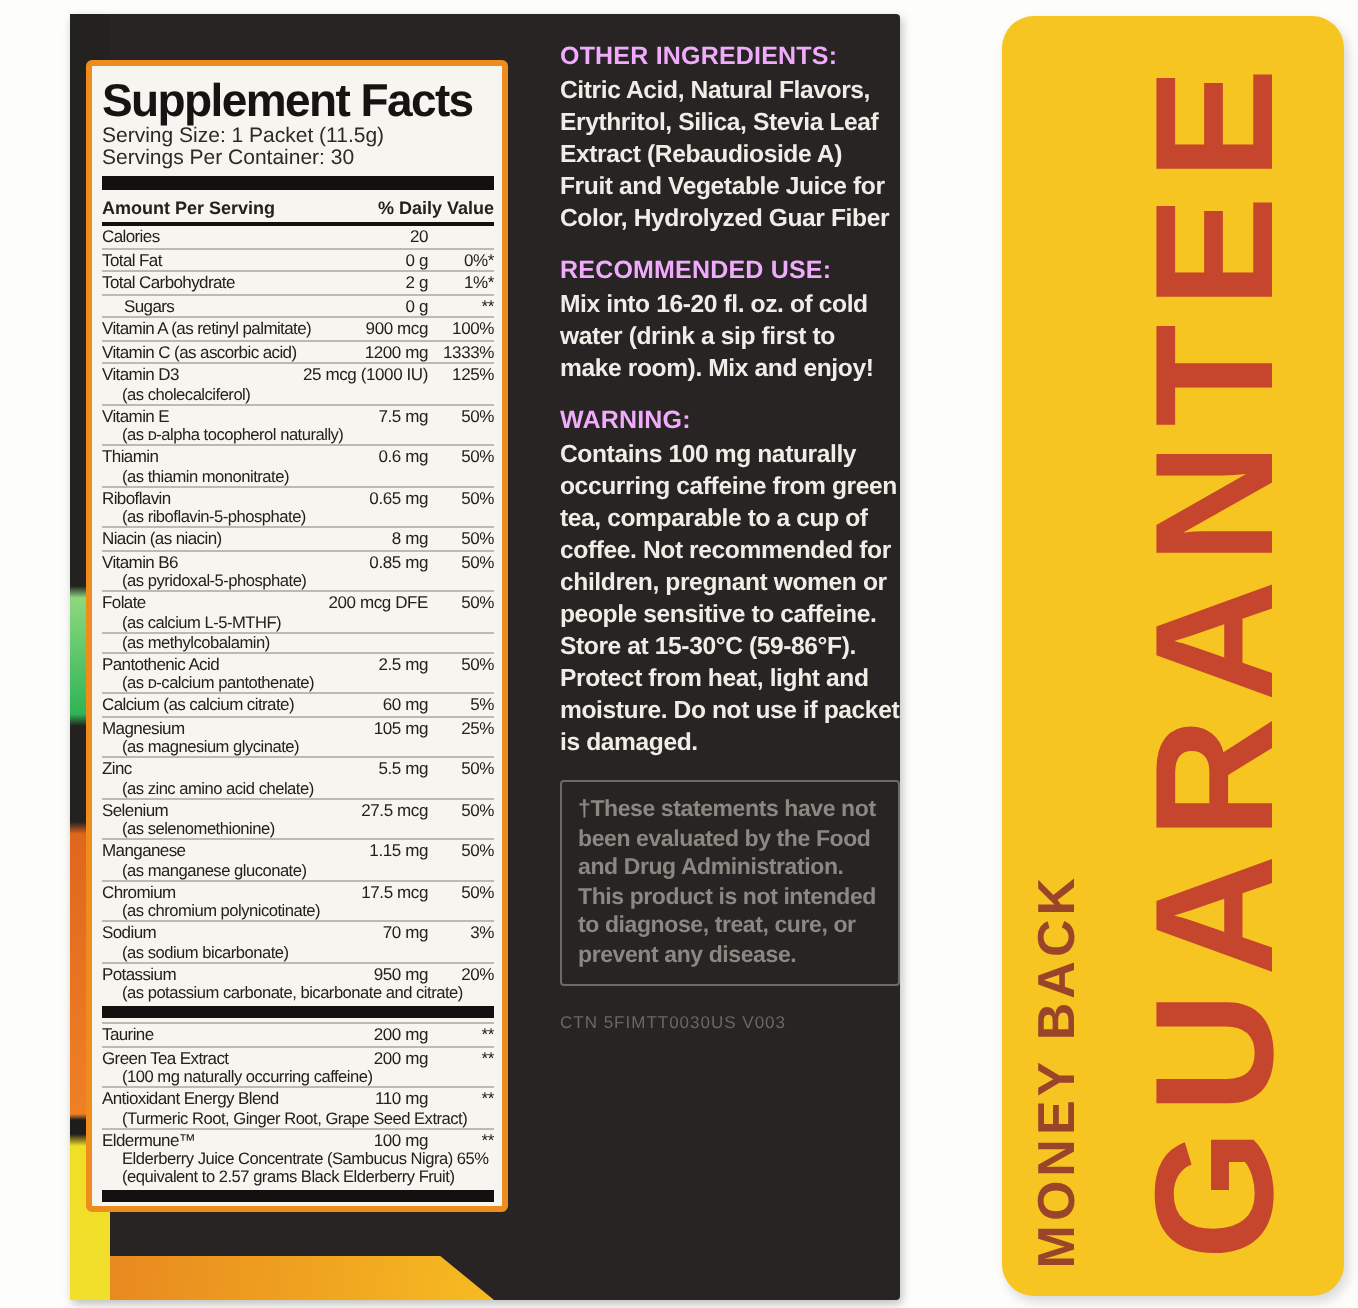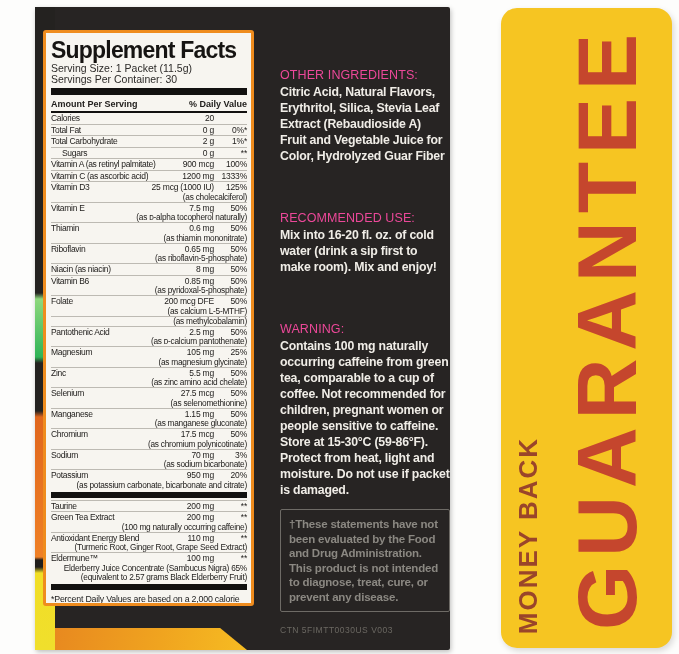--- a/index.html
+++ b/index.html
@@ -31,27 +31,27 @@
   .sf-bar2{height:6px;background:#121110;margin:2px 0 2px 0;}
   .sf-head{display:flex;justify-content:space-between;font-size:9px;font-weight:bold;
        padding:2px 0 2px 0;border-bottom:2px solid #121110;}
   .f-row{border-top:1px solid #bdbab3;padding:0;}
   .f-row:first-child{border-top:none;}
   .f-line{display:flex;align-items:baseline;font-size:8.5px;line-height:10.5px;}
   .r-name{flex:1 1 auto;letter-spacing:-0.3px;white-space:nowrap;overflow:hidden;}
   .r-name.ind{padding-left:11px;}
   .r-amt{flex:0 0 auto;text-align:center;padding-left:3px;letter-spacing:-0.2px;white-space:nowrap;}
   .r-dv{flex:0 0 33px;text-align:right;letter-spacing:-0.2px;white-space:nowrap;}
-  .f-sub{font-size:8.3px;line-height:9px;padding-left:10px;letter-spacing:-0.25px;white-space:nowrap;overflow:hidden;text-align:right;}
+  .f-sub{font-size:8.3px;line-height:9px;padding-left:10px;letter-spacing:-0.25px;white-space:nowrap;overflow:hidden;}
   .sf-foot{font-size:8.8px;line-height:10.5px;letter-spacing:-0.2px;padding-top:2px;color:#222;}
 
   
   .rcol{position:absolute;left:245px;top:14px;width:170px;color:#efece6;}
   .sec{margin-bottom:11px;}
-  .sec-h{color:#ec4899;font-weight:normal;font-size:12.5px;letter-spacing:.1px;margin-bottom:2px;margin-top:47px;}
+  .sec-h{color:#f0abfc;font-weight:bold;font-size:12.5px;letter-spacing:.1px;margin-bottom:2px;}
   .sec-b{font-size:12.3px;font-weight:bold;line-height:16px;letter-spacing:-0.2px;color:#f0ede7;}
   .disc{border:1px solid #6e6b66;border-radius:2px;margin-top:4px;padding:7px 8px;
         color:#8b8882;font-size:11.5px;font-weight:bold;line-height:14.5px;letter-spacing:-0.2px;}
   .ctn{margin-top:13px;font-size:8.5px;color:#6b6862;letter-spacing:.5px;}
 
   
   .banner{position:absolute;left:501px;top:8px;width:171px;height:640px;background:#f6c522;
         border-radius:16px;box-shadow:2px 3px 6px rgba(0,0,0,.15);}
   .vert{writing-mode:vertical-rl;transform:rotate(180deg);display:block;}
   .g-wrap{position:absolute;top:0;bottom:0;left:58px;display:flex;align-items:center;}
@@ -178,20 +178,27 @@
           <div class="f-row">
             <div class="f-sub">(as methylcobalamin)</div>
           </div>
           <div class="f-row">
             <div class="f-line">
               <span class="r-name">Pantothenic Acid</span>
               <span class="r-amt">2.5 mg</span>
               <span class="r-dv">50%</span>
             </div>
             <div class="f-sub">(as ᴅ-calcium pantothenate)</div>
+          </div>
+          <div class="f-row">
+            <div class="f-line">
+              <span class="r-name">Calcium (as calcium citrate)</span>
+              <span class="r-amt">60 mg</span>
+              <span class="r-dv">5%</span>
+            </div>
           </div>
           <div class="f-row">
             <div class="f-line">
               <span class="r-name">Magnesium</span>
               <span class="r-amt">105 mg</span>
               <span class="r-dv">25%</span>
             </div>
             <div class="f-sub">(as magnesium glycinate)</div>
           </div>
           <div class="f-row">

